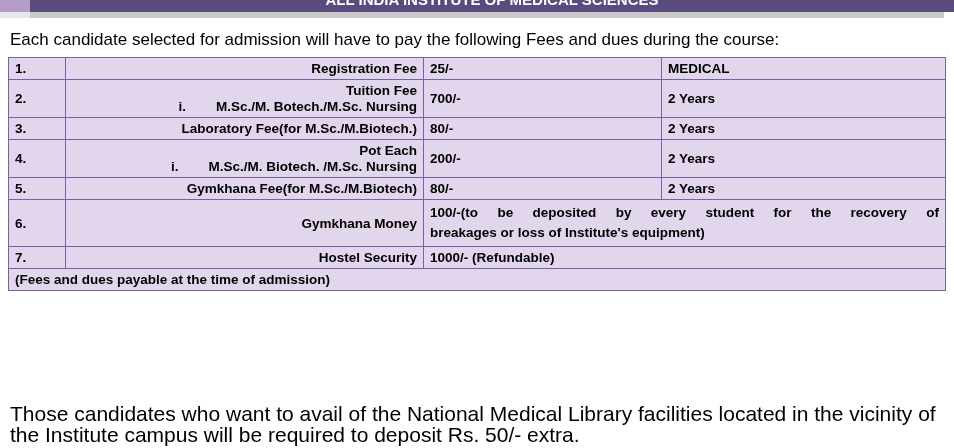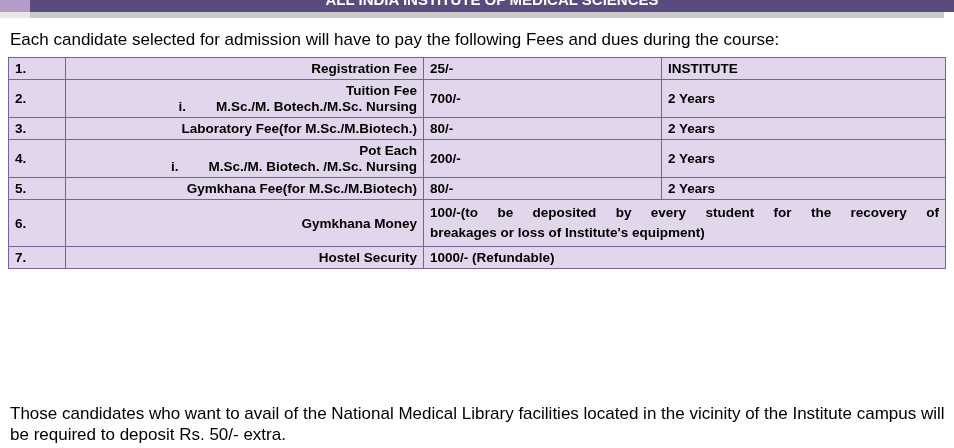--- a/index.html
+++ b/index.html
@@ -116,21 +116,21 @@
     text-align-last: left;
   }
   .row-note td {
     font-weight: bold;
   }
   .footer-note {
     position: absolute;
     top: 403px;
     left: 10px;
     width: 940px;
-    font-size: 17px;
+    font-size: 21px;
     line-height: 21px;
     color: #000;
   }
 </style>
 </head>
 <body>
 
 <div class="top-strip">
   <div class="tab-left"></div>
   <div class="heading-bar">ALL INDIA INSTITUTE OF MEDICAL SCIENCES</div>
@@ -139,21 +139,21 @@
 </div>
 
 <div class="intro-line">Each candidate selected for admission will have to pay the following Fees and dues during the course:</div>
 
 <table class="fees">
   <tbody>
     <tr>
       <td class="col-sno">1.</td>
       <td class="col-desc">Registration Fee</td>
       <td class="col-amt cell-bot">25/-</td>
-      <td class="col-dur cell-top">INSTITUTE</td>
+      <td class="col-dur cell-top">MEDICAL</td>
     </tr>
 
     <tr>
       <td class="col-sno cell-top">2.</td>
       <td class="col-desc cell-top">
         <span>Tuition Fee</span>
         <span class="sub-line">i.        M.Sc./M. Botech./M.Sc. Nursing</span>
       </td>
       <td class="col-amt cell-bot">700/-</td>
       <td class="col-dur cell-bot">2 Years</td>
@@ -191,16 +191,19 @@
         <span class="l2">breakages or loss of Institute's equipment)</span>
       </td>
     </tr>
 
     <tr>
       <td class="col-sno">7.</td>
       <td class="col-desc">Hostel Security</td>
       <td colspan="2">1000/- (Refundable)</td>
     </tr>
 
+    <tr class="row-note">
+      <td colspan="4">(Fees and dues payable at the time of admission)</td>
+    </tr>
   </tbody>
 </table>
 
 <div class="footer-note">Those candidates who want to avail of the National Medical Library facilities located in the vicinity of the Institute campus will be required to deposit Rs. 50/- extra.</div>
 
 </body></html>

